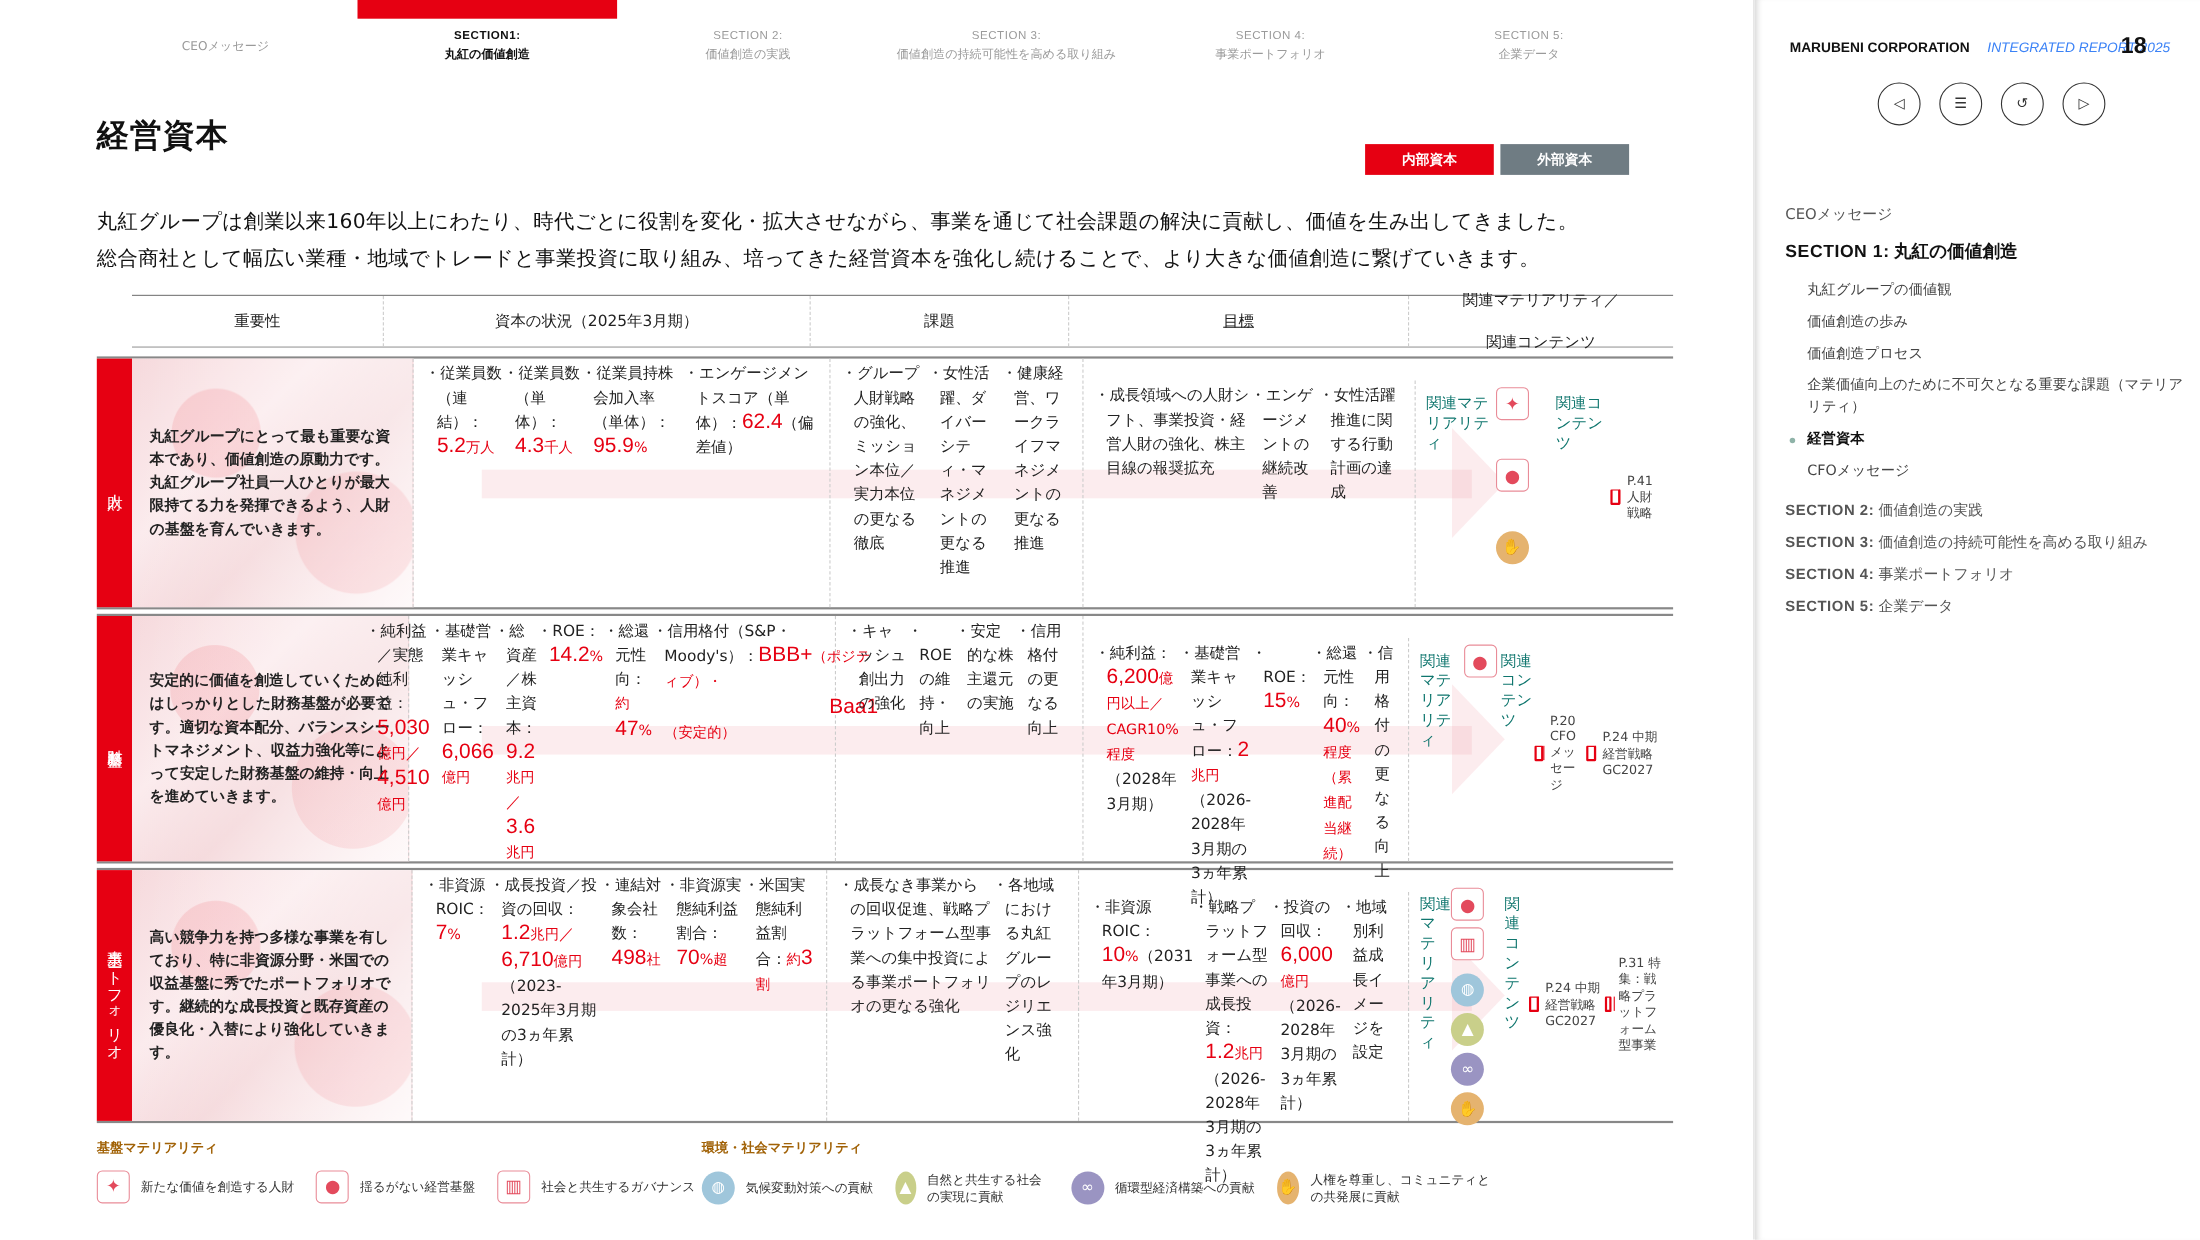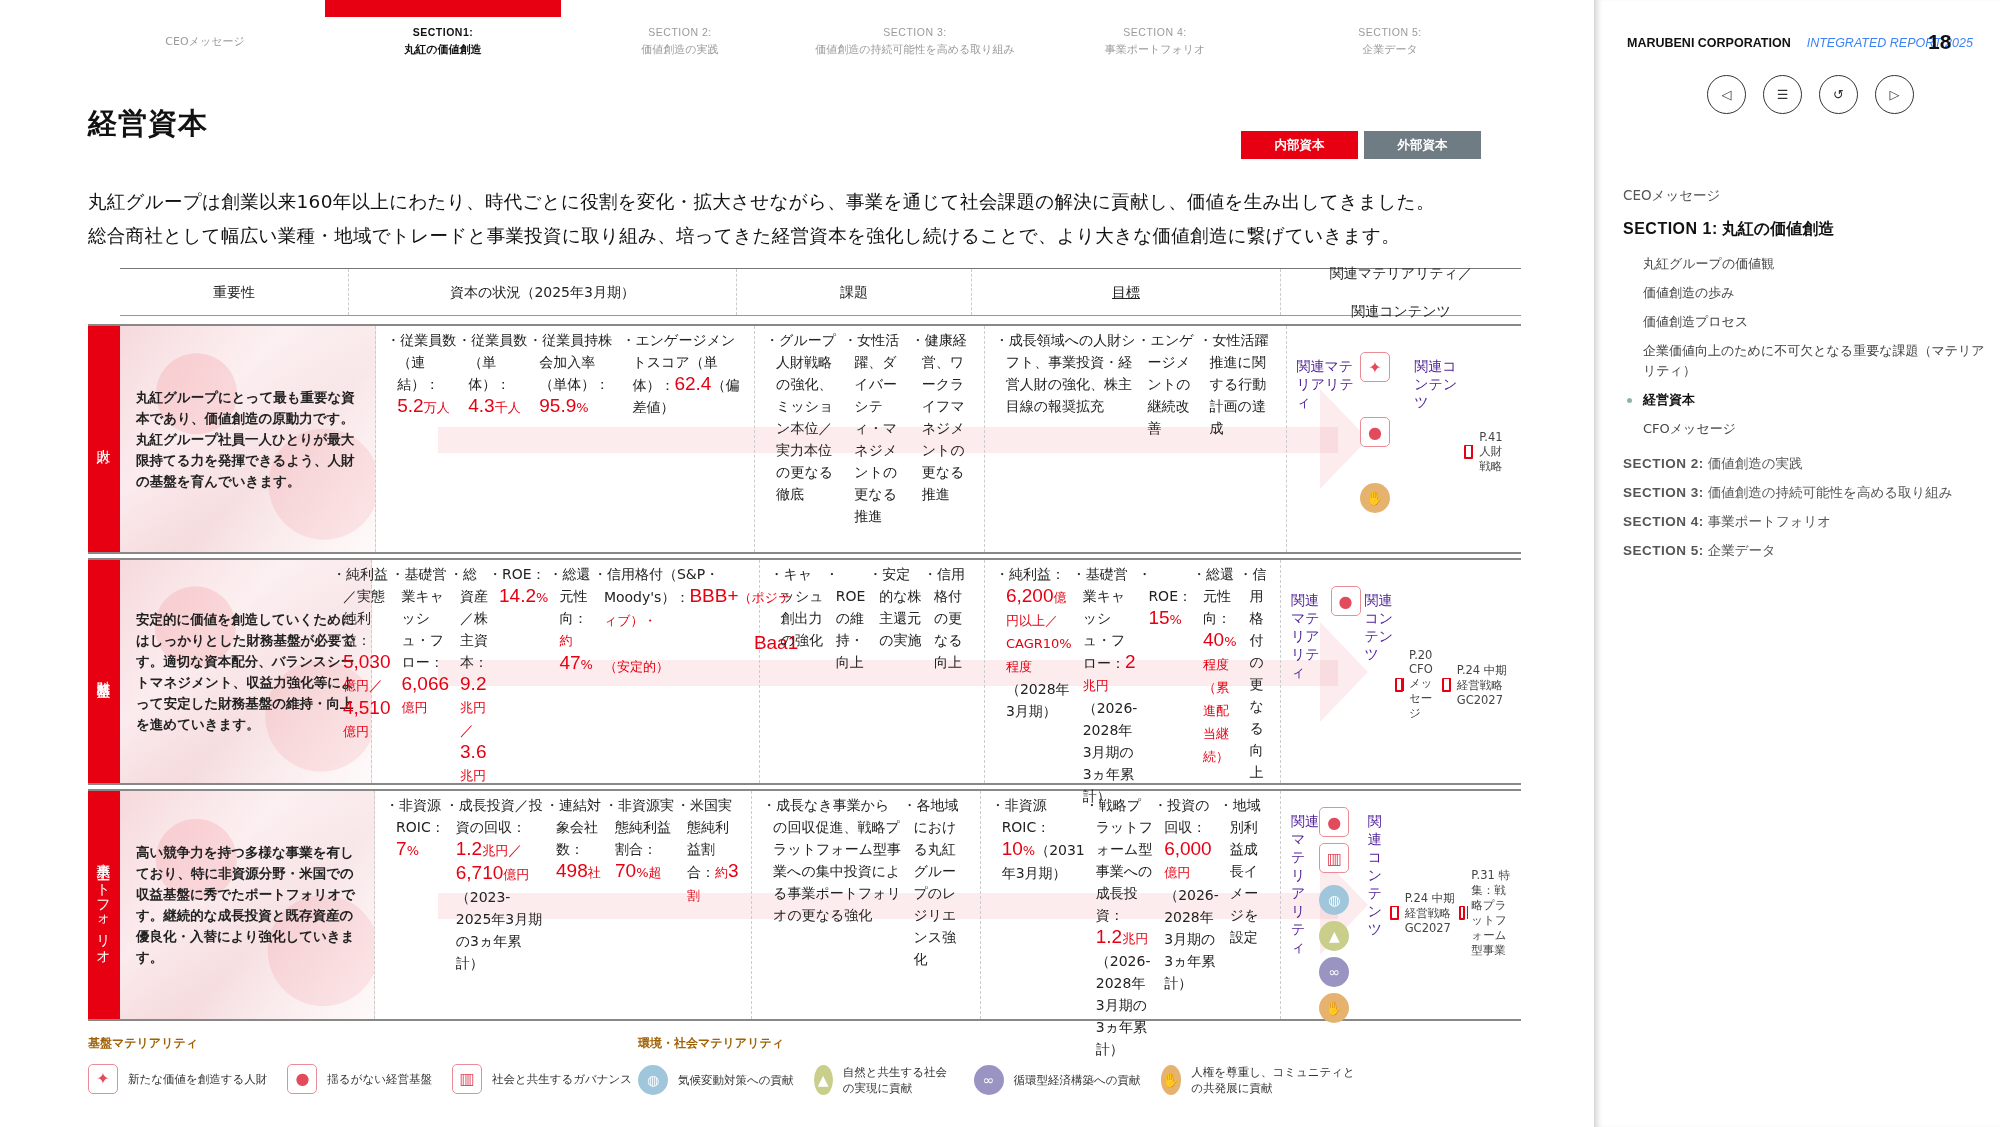--- a/index.html
+++ b/index.html
@@ -36,31 +36,31 @@
               background: linear-gradient(135deg, #f6d9dc 0%, #fbeaec 35%, #f3d3d6 60%, #fdf3f4 100%); font-size: 13.5px; line-height: 21px; color: #222; border-right: 1px dashed #ccc; }
   .row .imp::before { content: ""; position: absolute; inset: 0; background:
       radial-gradient(circle at 30% 30%, rgba(230,0,18,0.10) 0 40px, transparent 41px),
       radial-gradient(circle at 80% 70%, rgba(230,0,18,0.08) 0 55px, transparent 56px),
       linear-gradient(100deg, rgba(255,255,255,0.0) 0, rgba(255,255,255,0.55) 100%); }
   .row .imp span { position: relative; font-weight: bold; }
   .row .cell { position: relative; display: flex; flex-direction: row; justify-content: center; border-right: 1px dashed #ccc; z-index: 1; }
   .row .cell:last-child { border-right: none; }
   .status { width: 388px; padding: 0 10px; }
   .issues { width: 235px; padding: 0 10px; }
-  .goals { width: 309px; padding: 0 10px; }
+  .goals { width: 309px; padding: 0 10px; margin-top: 20px; }
   .related { width: 240px; padding: 0 10px; justify-content: flex-start !important; padding-top: 26px; }
   .li { font-size: 14px; line-height: 22px; margin: 3px 0; color: #222; padding-left: 11px; text-indent: -11px; }
   .li::before { content: "・"; margin-right: 0; }
   .red { color: #e60012; }
   .big { font-size: 19px; font-family: "Liberation Sans", sans-serif; }
   .unit { font-size: 13px; }
   .arrow { position: absolute; top: 50%; transform: translateY(-50%); left: 350px; width: 930px; height: 100px; pointer-events: none; z-index: 0; }
   .arrow .shaft { position: absolute; left: 0; top: 38px; width: 900px; height: 26px; background: rgba(240,150,160,0.18); }
   .arrow .head { position: absolute; right: 0; top: 0; width: 0; height: 0; border-top: 50px solid transparent; border-bottom: 50px solid transparent; border-left: 48px solid rgba(240,150,160,0.18); }
-  .rel-h { font-size: 14px; color: #4c1d95; margin: 6px 0 8px; }
+  .rel-h { font-size: 14px; color: #0f766e; margin: 6px 0 8px; }
   .icons { display: flex; flex-wrap: wrap; gap: 6px; width: 110px; margin-bottom: 10px; }
   .icons.wide { width: 220px; }
   .ico { width: 30px; height: 30px; border-radius: 5px; border: 1px solid #e98c98; background: #fff; display: flex; align-items: center; justify-content: center; font-size: 16px; color: #e34a5c; }
   .ico.circle { border-radius: 50%; border: none; color: #fff; font-size: 14px; }
   .ico.c-blue { background: #9fc6db; }
   .ico.c-green { background: #c9cf8a; }
   .ico.c-purple { background: #9a94c2; }
   .ico.c-orange { background: #e5b36f; }
   .link { font-size: 11.5px; color: #444; display: flex; align-items: center; gap: 6px; margin: 4px 0; cursor: pointer; }
   .book { display: inline-block; width: 17px; height: 14px; border: 2px solid #e60012; border-top-width: 1px; border-radius: 1px; position: relative; }

